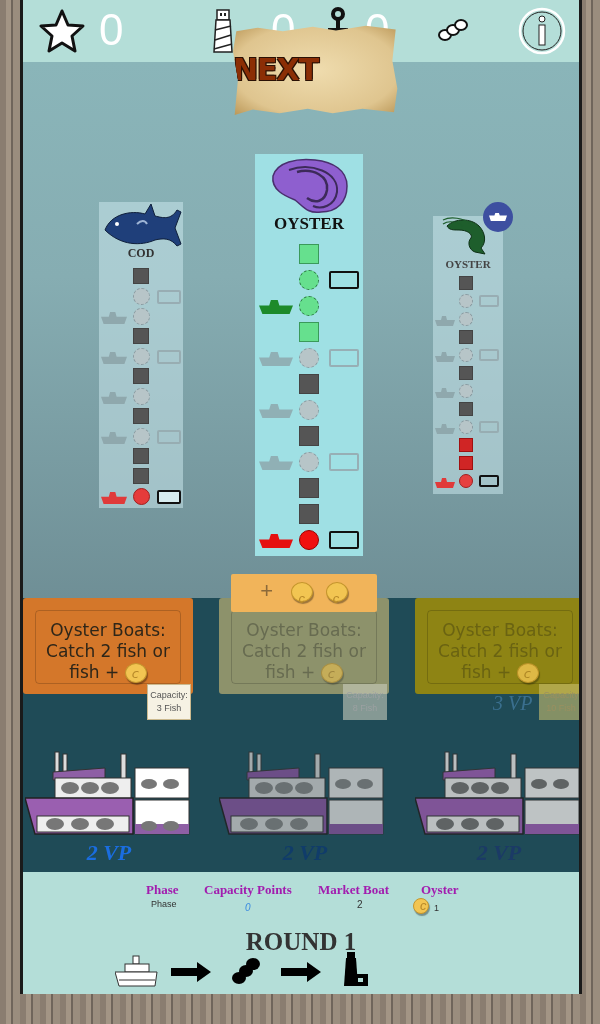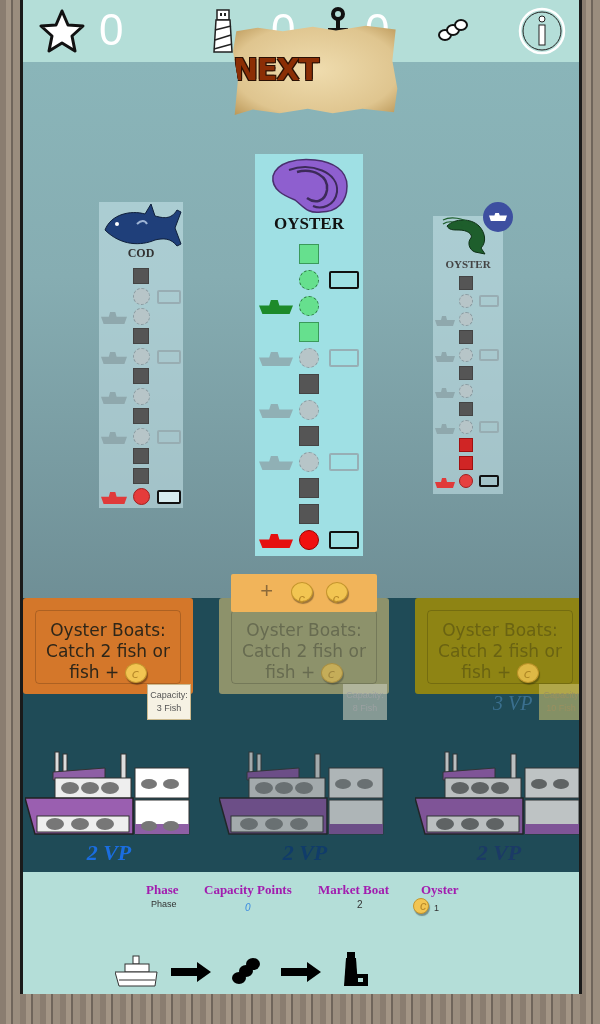--- a/index.html
+++ b/index.html
@@ -322,20 +322,21 @@
     <div class="info-h" style="left:181px">Capacity Points</div>
     <div class="info-h" style="left:295px">Market Boat</div>
     <div class="info-h" style="left:398px">Oyster</div>
 
     <div class="info-v" style="left:128px;font-size:9px">Phase</div>
     <div class="info-v" style="left:222px;color:#3a8ae0;font-style:italic;top:30px">0</div>
     <div class="info-v" style="left:334px">2</div>
     <span class="coin" style="position:absolute;left:390px;top:26px;width:16px;height:16px"></span>
     <div class="info-v" style="left:411px;top:31px;font-size:9px">1</div>
 
+    <div class="round">ROUND 1</div>
 
     <svg style="position:absolute;left:92px;top:82px" width="44" height="34" viewBox="0 0 44 34">
       <rect x="18" y="2" width="6" height="8" fill="#fff" stroke="#333"></rect>
       <rect x="10" y="10" width="24" height="8" fill="#fff" stroke="#333"></rect>
       <polygon points="0,18 42,18 40,32 4,32" fill="#fff" stroke="#333"></polygon>
       <line x1="4" y1="26" x2="40" y2="26" stroke="#333"></line>
     </svg>
     <svg class="arrow" style="left:148px" width="40" height="20" viewBox="0 0 40 20">
       <polygon points="0,6 26,6 26,0 40,10 26,20 26,14 0,14" fill="#000"></polygon>
     </svg>

